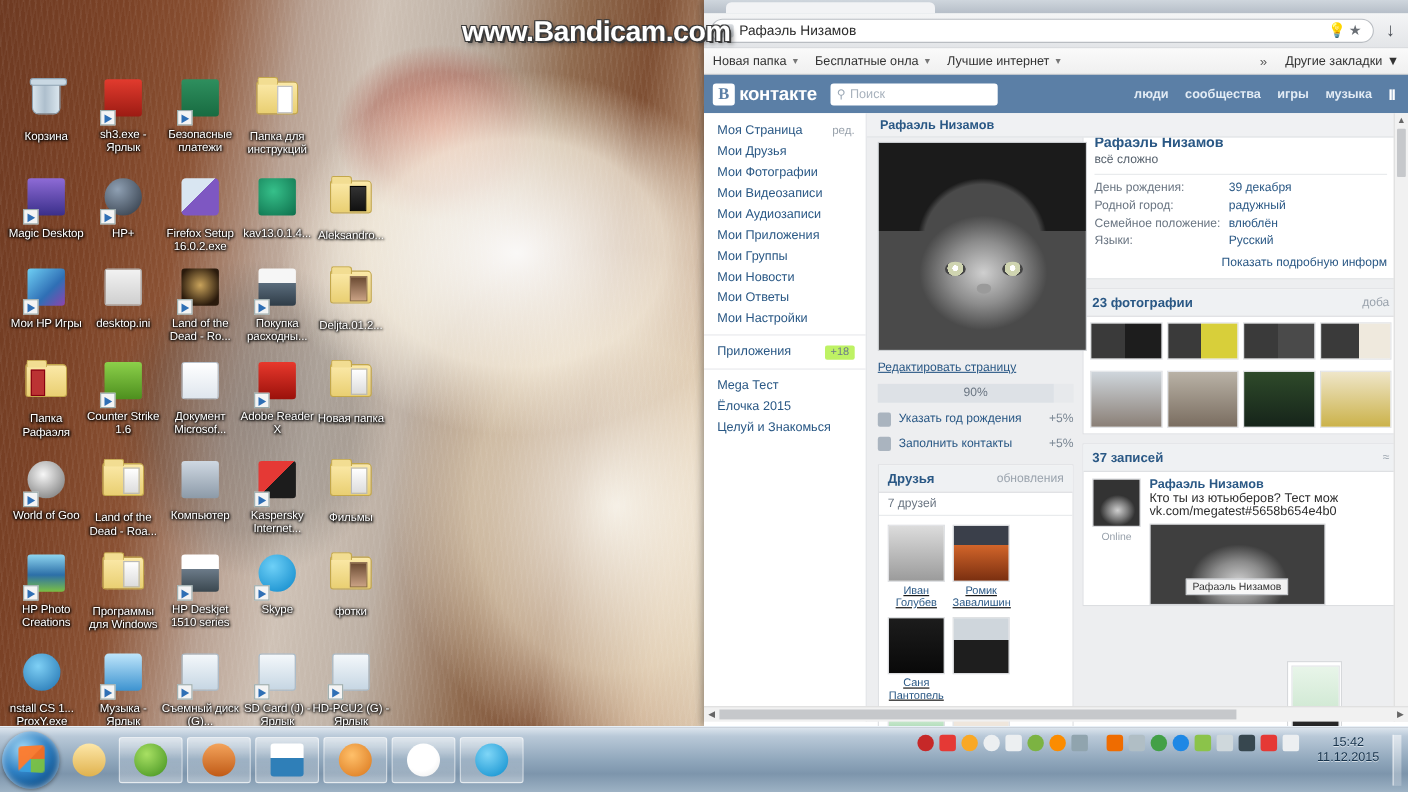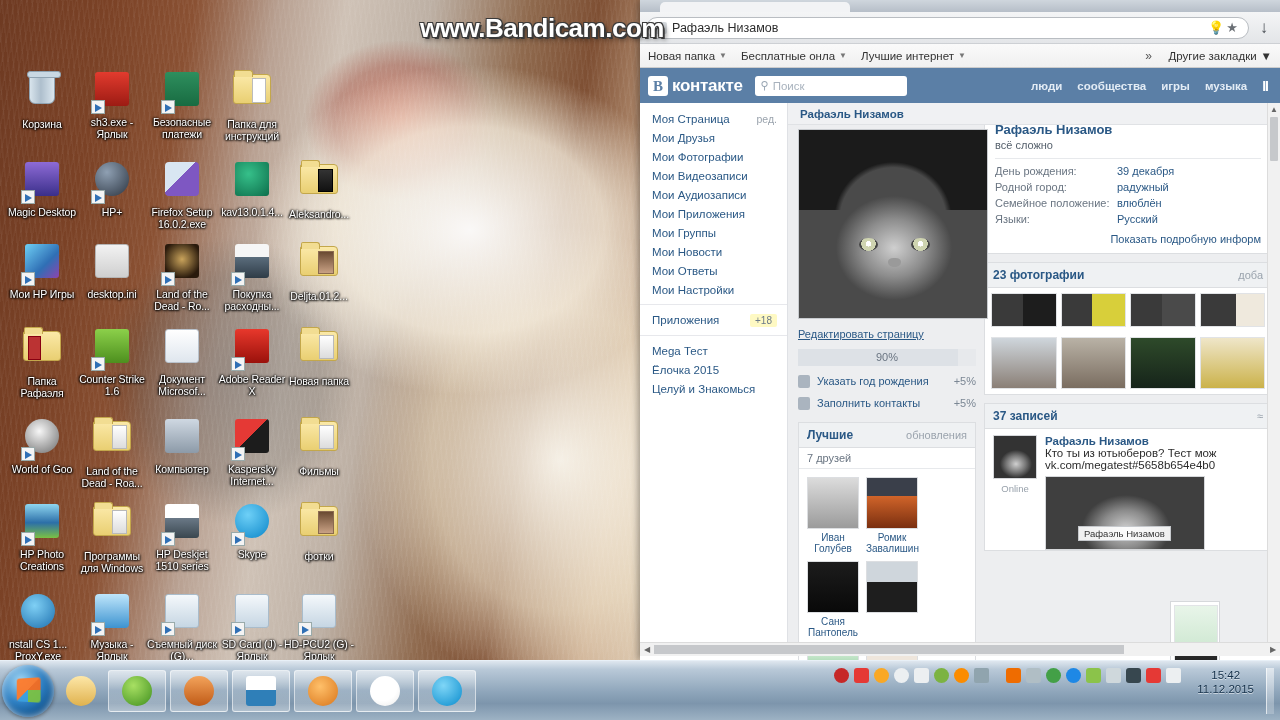--- a/index.html
+++ b/index.html
@@ -131,21 +131,21 @@
   #vk-search .ph { color: #a8b2bd; font-size: 11.5px; }
   #vk-nav { margin-left: auto; display: flex; align-items: center; gap: 15px; padding-right: 4px;}
   #vk-nav a { color: #e3ecf5; font-size: 11.5px; font-weight: bold; text-decoration: none; }
   #vk-pause { color:#fff; font-weight:bold; font-size:14px; letter-spacing:-1px;}
 
   #vk-body { display: flex; height: 553px; background: #edeef0; position: relative; }
   #vk-left { width: 148px; background: #fff; border-right: 1px solid #dfe1e5; padding-top: 6px; }
   .mi { display: flex; justify-content: space-between; align-items: center;
         padding: 3.5px 10px 3.5px 12px; font-size: 11.5px; color: #2a5885; }
   .mi .sub { color: #9aa3ad; font-size: 10.5px; }
-  .mi .badge { background: #fef9c3; color: #6b7a89; font-size: 10px; padding: 1px 5px; border-radius: 2px; }
+  .mi .badge { background: #bef264; color: #6b7a89; font-size: 10px; padding: 1px 5px; border-radius: 2px; }
   .mi-sep { border-top: 1px solid #e7e8ec; margin: 5px 0; }
 
   #vk-center { width: 196px; padding: 10px 8px 0 10px; }
   #vk-right { flex: 1; padding: 10px 8px 0 0; min-width: 0; }
 
   .panel { background: #fff; border: 1px solid #dcdee1; margin-bottom: 8px; }
   .panel-hd { display:flex; justify-content:space-between; align-items:center;
               background:#eff1f3; border-bottom:1px solid #dcdee1; padding:5px 8px; }
   .panel-hd .t { color:#2a5885; font-size:12px; font-weight:bold; }
   .panel-hd .a { color:#9aa3ad; font-size:11px; }
@@ -173,21 +173,21 @@
   .edit-link { display:block; margin-top:9px; color:#2a5885; font-size:11px; }
   #progress-track { margin-top:9px; height:17px; background:#e7e9ec; position:relative; }
   #progress-fill { position:absolute; left:0; top:0; bottom:0; background:#dde1e6; }
   #progress-label { position:absolute; inset:0; text-align:center; line-height:17px; font-size:11px; color:#6a7582; }
   .todo { display:flex; margin-top:9px; font-size:11px; color:#2a5885; gap:7px;}
   .todo .ti { width:12px; height:13px; background:#aab4bf; border-radius:2px; flex:0 0 auto;}
   .todo .pct { margin-left:auto; color:#7b8794; }
 
   .fr-count { font-size:11px; color:#6a7582; padding:4px 8px; border-bottom:1px solid #e7e9ec; }
   .fr-grid { display:flex; flex-wrap:wrap; gap:7px; padding:8px; }
-  .fr { width:52px; text-align:center; }
+  .fr { width:52px; text-align:center;text-decoration:underline; }
   .fr .av { width:52px; height:52px; border:1px solid #dcdee1; }
   .fr .nm { font-size:10px; color:#2a5885; line-height:11px; margin-top:3px; }
 
   .ph-row { display:flex; gap:4px; padding:5px 6px; }
   .ph-row .ph-it { flex:1; height:34px; border:1px solid #e1e3e6; }
   .ph-row.b .ph-it { height:52px; }
 
   #post-box { margin:6px; border:1px solid #d4d7db; height:26px;
               font-size:11.5px; color:#97a0ab; padding:6px 8px; background:#fff; }
 
@@ -625,21 +625,21 @@
             </div>
             <div class="todo">
               <span class="ti"></span>
               <span>Заполнить контакты</span>
               <span class="pct">+5%</span>
             </div>
           </div>
 
         <div class="panel" style="margin-top:12px;">
           <div class="panel-hd">
-            <span class="t">Лучшие</span>
+            <span class="t">Друзья</span>
             <span class="a">обновления</span>
           </div>
           <div class="fr-count">7 друзей</div>
           <div class="fr-grid" id="friends-grid">
               <div class="fr">
                 <div class="av" style="background:linear-gradient(#dcdcdc,#9b9b9b)"></div>
                 <div class="nm">Иван Голубев</div>
               </div>
               <div class="fr">
                 <div class="av" style="background:linear-gradient(#3a3f4a 35%,#d2652a 35%,#7a2f10)"></div>

